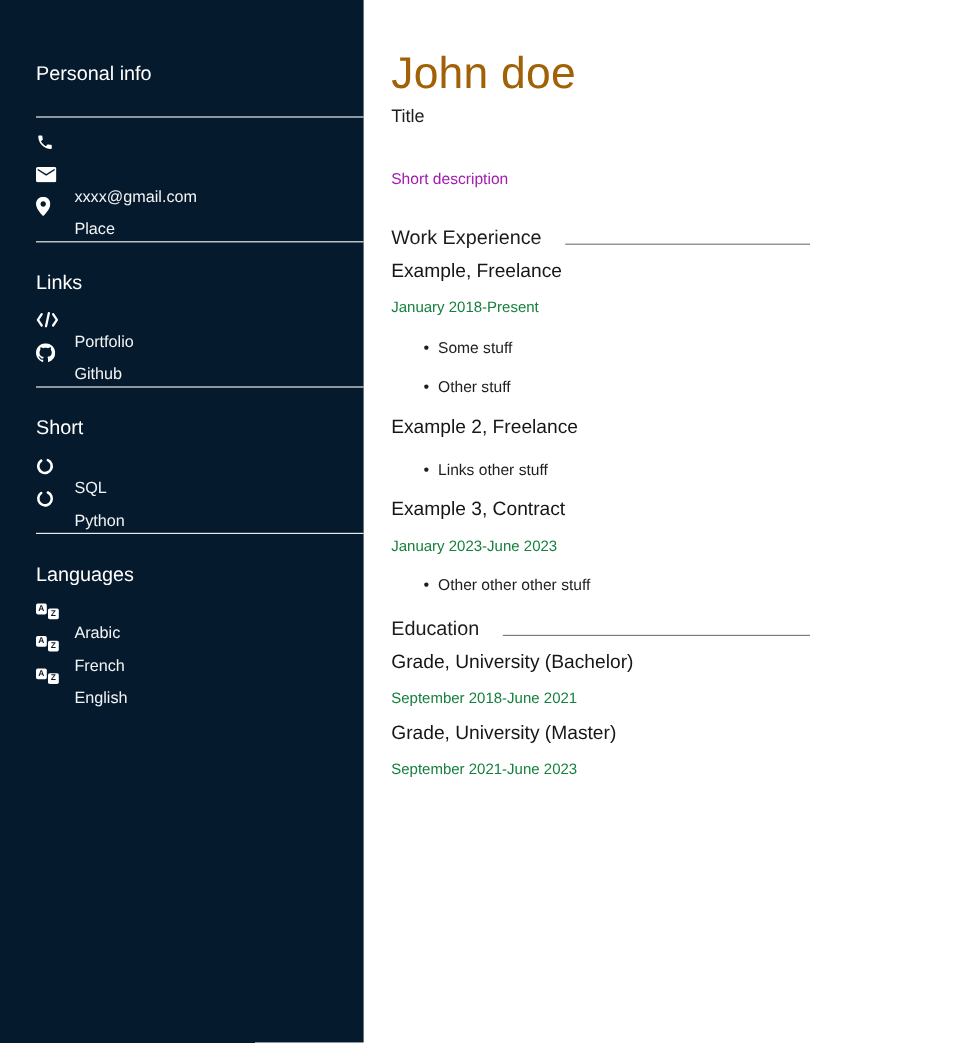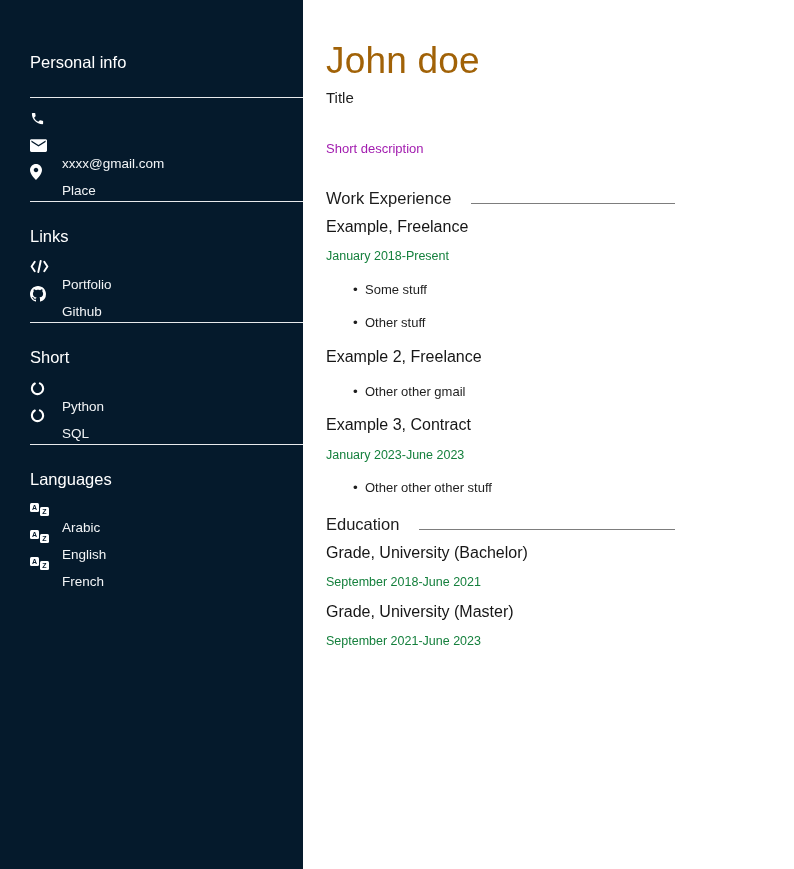--- a/index.html
+++ b/index.html
@@ -230,30 +230,30 @@
     <hr class="side-rule rule-mid">
 
     <div class="side-heading after-rule-heading">Short</div>
 
     <div class="srow">
       <span class="sicon">
         <svg class="wicon" width="15" height="15" viewBox="0 0 24 24" fill="none">
           <circle cx="12" cy="12" r="9" stroke="#ffffff" stroke-width="3.4" stroke-dasharray="47 10" stroke-linecap="round" transform="rotate(-65 12 12)"></circle>
         </svg>
       </span>
-      <span class="slabel">Python</span>
+      <span class="slabel">SQL</span>
     </div>
 
     <div class="srow">
       <span class="sicon">
         <svg class="wicon" width="15" height="15" viewBox="0 0 24 24" fill="none">
           <circle cx="12" cy="12" r="9" stroke="#ffffff" stroke-width="3.4" stroke-dasharray="47 10" stroke-linecap="round" transform="rotate(-65 12 12)"></circle>
         </svg>
       </span>
-      <span class="slabel">SQL</span>
+      <span class="slabel">Python</span>
     </div>
 
     <hr class="side-rule rule-mid">
 
     <div class="side-heading after-rule-heading">Languages</div>
 
     <div class="srow">
       <span class="sicon">
         <span class="langbox">
             <span class="lb lb-a">A</span>
@@ -263,31 +263,31 @@
       <span class="slabel">Arabic</span>
     </div>
 
     <div class="srow">
       <span class="sicon">
         <span class="langbox">
             <span class="lb lb-a">A</span>
             <span class="lb lb-z">Z</span>
           </span>
       </span>
-      <span class="slabel">English</span>
+      <span class="slabel">French</span>
     </div>
 
     <div class="srow">
       <span class="sicon">
         <span class="langbox">
             <span class="lb lb-a">A</span>
             <span class="lb lb-z">Z</span>
           </span>
       </span>
-      <span class="slabel">French</span>
+      <span class="slabel">English</span>
     </div>
 
   </aside>
 
   <main class="main">
 
     <h1 class="name">John doe</h1>
     <div class="job-title">Title</div>
     <p class="short-desc">Short description</p>
 
@@ -298,21 +298,21 @@
 
     <h3 class="entry-title first">Example, Freelance</h3>
     <p class="entry-dates">January 2018-Present</p>
     <ul class="bullets">
       <li>Some stuff</li>
       <li>Other stuff</li>
     </ul>
 
     <h3 class="entry-title">Example 2, Freelance</h3>
     <ul class="bullets">
-      <li>Other other gmail</li>
+      <li>Links other stuff</li>
     </ul>
 
     <h3 class="entry-title">Example 3, Contract</h3>
     <p class="entry-dates">January 2023-June 2023</p>
     <ul class="bullets">
       <li>Other other other stuff</li>
     </ul>
 
     <div class="msection" style="margin-top:19px;text-align:center;">
       <span class="msection-title">Education</span>

